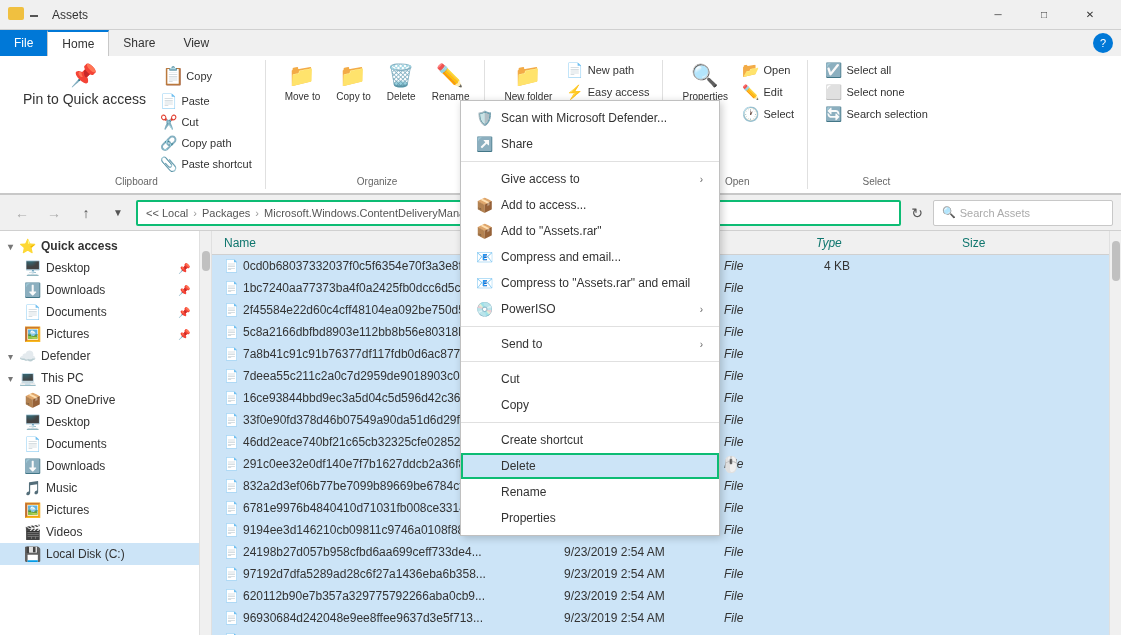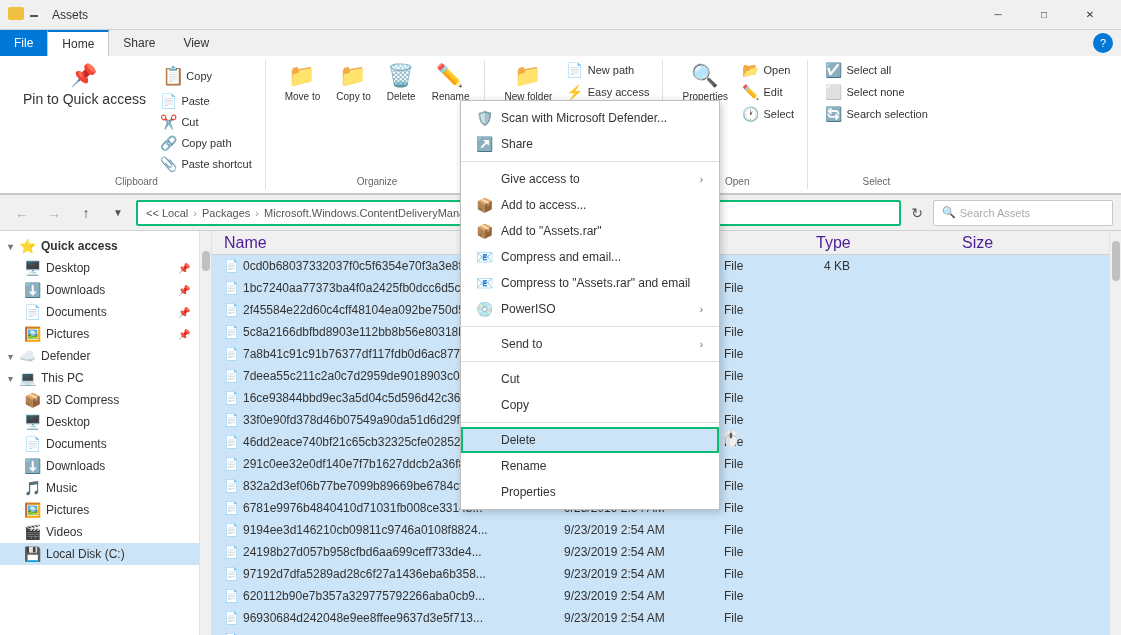--- a/index.html
+++ b/index.html
@@ -43,24 +43,24 @@
     
     .sidebar { width: 200px; background: white; border-right: 1px solid #e0e0e0; overflow-y: auto; padding: 4px 0; flex-shrink: 0; }
     .sidebar-item { display: flex; align-items: center; gap: 4px; padding: 3px 8px; cursor: pointer; font-size: 12px; color: #333; white-space: nowrap; }
     .sidebar-item.selected { background: #cce4f7; }
     .sidebar-icon { font-size: 14px; width: 18px; text-align: center; flex-shrink: 0; }
     .sidebar-pin { color: #0078d7; font-size: 10px; margin-left: auto; }
     .expand-arrow { font-size: 10px; color: #777; margin-right: 2px; }
 
     
     .file-area { flex: 1; background: white; overflow: hidden; display: flex; flex-direction: column; position: relative; }
-    .file-header { display: flex; align-items: center; background: #f0f0f0; border-bottom: 1px solid #d0d0d0; font-size: 16px; color: #4c1d95; height: 24px; padding: 0 4px; gap: 46px; }
+    .file-header { display: flex; align-items: center; background: #f0f0f0; border-bottom: 1px solid #d0d0d0; font-size: 12px; color: #0f766e; height: 24px; padding: 0 4px; gap: 46px; }
     .col-name { width: 340px; padding: 0 8px; font-weight: normal; }
     .col-date { width: 160px; padding: 0 8px; }
-    .col-type { width: 100px; padding: 0 8px; }
+    .col-type { width: 100px; padding: 0 8px; font-style: italic; }
     .col-size { width: 80px; padding: 0 8px; }
     .file-list { flex: 1; overflow-y: auto; }
     .file-row { display: flex; align-items: center; height: 22px; padding: 0 4px; cursor: pointer; font-size: 12px; color: #333; border-bottom: 1px solid transparent; }
     .file-row.selected { background: #cce4f7; }
     .file-cell { overflow: hidden; text-overflow: ellipsis; white-space: nowrap; }
     .file-icon { font-size: 12px; margin-right: 4px; color: #888; flex-shrink: 0; }
 
     
     .context-menu { position: absolute; background: white; border: 1px solid #c0c0c0; box-shadow: 2px 2px 8px rgba(0,0,0,0.2); z-index: 1000; width: 260px; padding: 4px 0; font-size: 12px; top: 100px; left: 460px; }
     .ctx-item { display: flex; align-items: center; padding: 5px 16px; cursor: pointer; color: #333; gap: 8px; position: relative; }
@@ -275,21 +275,21 @@
       <span class="sidebar-icon" style="color:#0078d7;">☁️</span>
       <span>Defender</span>
     </div>
     <div class="sidebar-item">
       <span class="expand-arrow">▾</span>
       <span class="sidebar-icon">💻</span>
       <span>This PC</span>
     </div>
     <div class="sidebar-item" style="padding-left:24px;">
       <span class="sidebar-icon">📦</span>
-      <span>3D Compress</span>
+      <span>3D OneDrive</span>
     </div>
     <div class="sidebar-item" style="padding-left:24px;">
       <span class="sidebar-icon">🖥️</span>
       <span>Desktop</span>
     </div>
     <div class="sidebar-item" style="padding-left:24px;">
       <span class="sidebar-icon">📄</span>
       <span>Documents</span>
     </div>
     <div class="sidebar-item" style="padding-left:24px;">
@@ -544,20 +544,24 @@
       <div class="ctx-sep"></div>
       <div class="ctx-item">
         <span class="ctx-icon"></span>
         <span>Cut</span>
       </div>
       <div class="ctx-item">
         <span class="ctx-icon"></span>
         <span>Copy</span>
       </div>
       <div class="ctx-sep"></div>
+      <div class="ctx-item">
+        <span class="ctx-icon"></span>
+        <span>Create shortcut</span>
+      </div>
       <div class="ctx-item highlighted" style="position: relative;">
         <span class="ctx-icon"></span>
         <span>Delete</span>
         <span style="position: absolute; right: -22px; top: 2px; font-size: 16px;">🖱️</span>
       </div>
       <div class="ctx-item">
         <span class="ctx-icon"></span>
         <span>Rename</span>
       </div>
       <div class="ctx-item">

